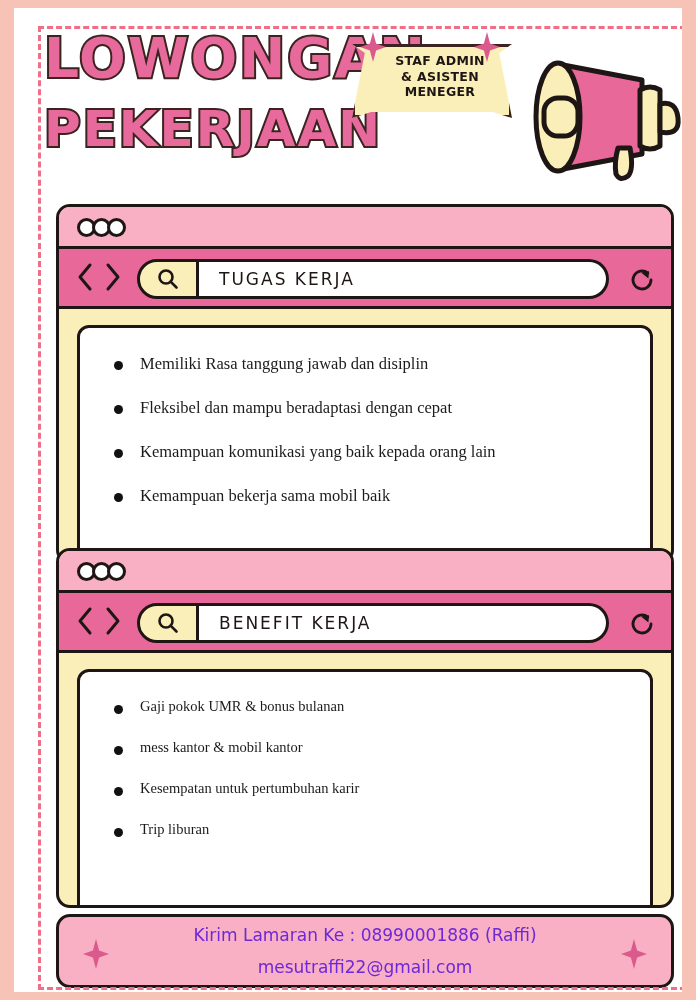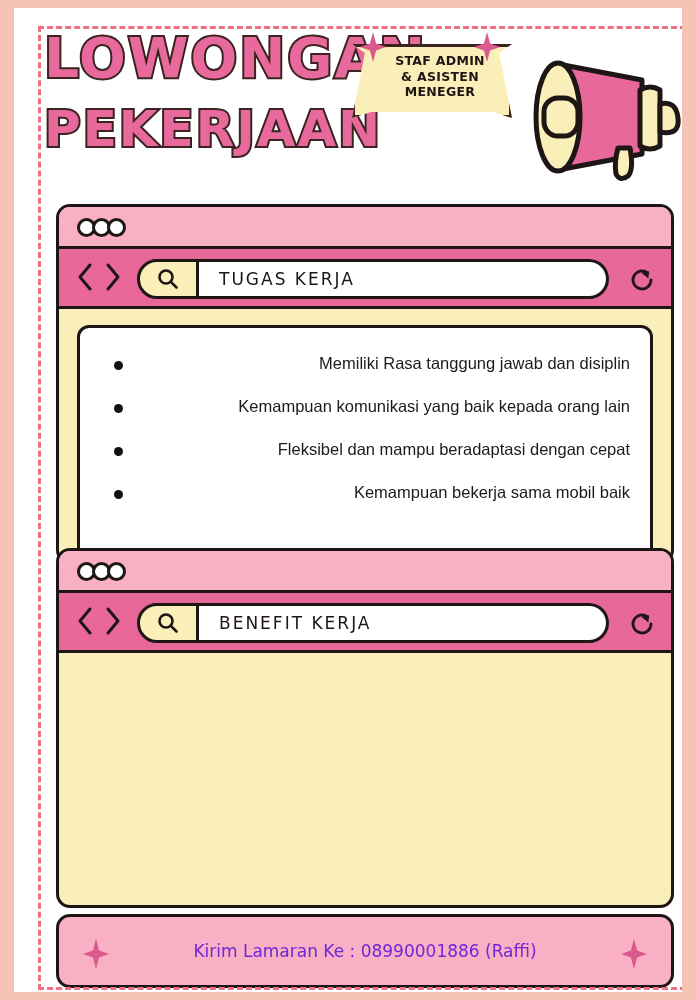--- a/index.html
+++ b/index.html
@@ -139,23 +139,22 @@
     border-radius:12px;
     box-sizing:border-box;
     padding:26px 20px 10px 30px;
   }
   .content-panel.b{bottom:-46px;}
   ul.bullets{list-style:none;margin:0;padding:0;}
   ul.bullets li{
     position:relative;
     padding-left:30px;
     margin-bottom:24px;
-    font-family:Liberation Sans, sans-serif;
+    font-family:Liberation Serif, serif;
     color:#1B1B1B;
-    text-align:right;
   }
   ul.bullets li::before{
     content:"";
     position:absolute;left:4px;top:7px;
     width:9px;height:9px;border-radius:50%;
     background:#111111;
   }
   .tasks li{font-size:16.5px;}
   .benefits li{font-size:14.5px;margin-bottom:27px;}
   .benefits li::before{top:5px;}
@@ -253,22 +252,22 @@
         <div class="reload">
           <svg width="30" height="30" viewBox="0 0 30 30">
               <path d="M24 15 a9 9 0 1 1 -3.2 -6.9" fill="none" stroke="#1E1614" stroke-width="2.8" stroke-linecap="round"></path>
               <path d="M14 7.6 L22 6.2 L21.4 13.6 Z" fill="#1E1614"></path>
             </svg>
         </div>
       </div>
       <div class="content-panel">
         <ul class="bullets tasks">
           <li>Memiliki Rasa tanggung jawab dan disiplin</li>
+          <li>Fleksibel dan mampu beradaptasi dengan cepat</li>
           <li>Kemampuan komunikasi yang baik kepada orang lain</li>
-          <li>Fleksibel dan mampu beradaptasi dengan cepat</li>
           <li>Kemampuan bekerja sama mobil baik</li>
         </ul>
       </div>
     </div>
   </div>
 
   <div class="window" id="win-benefit">
     <div class="win-frame">
       <div class="titlebar">
         <div class="dots">
@@ -299,23 +298,32 @@
           </div>
           <div class="url-field">BENEFIT KERJA</div>
         </div>
         <div class="reload">
           <svg width="30" height="30" viewBox="0 0 30 30">
               <path d="M24 15 a9 9 0 1 1 -3.2 -6.9" fill="none" stroke="#1E1614" stroke-width="2.8" stroke-linecap="round"></path>
               <path d="M14 7.6 L22 6.2 L21.4 13.6 Z" fill="#1E1614"></path>
             </svg>
         </div>
       </div>
+      <div class="content-panel b">
+        <ul class="bullets benefits">
+          <li>Gaji pokok UMR &amp; bonus bulanan</li>
+          <li>mess kantor &amp; mobil kantor</li>
+          <li>Kesempatan untuk pertumbuhan karir</li>
+          <li>Trip liburan</li>
+        </ul>
+      </div>
     </div>
   </div>
 
   <div class="footer">
     <div class="spark f1"></div>
     <div class="spark f2"></div>
     <div class="footer-line">Kirim Lamaran Ke : 08990001886 (Raffi)</div>
+    <div class="footer-line">mesutraffi22@gmail.com</div>
   </div>
 
   <div class="dashed-frame"></div>
 </div>
 
 </body></html>

